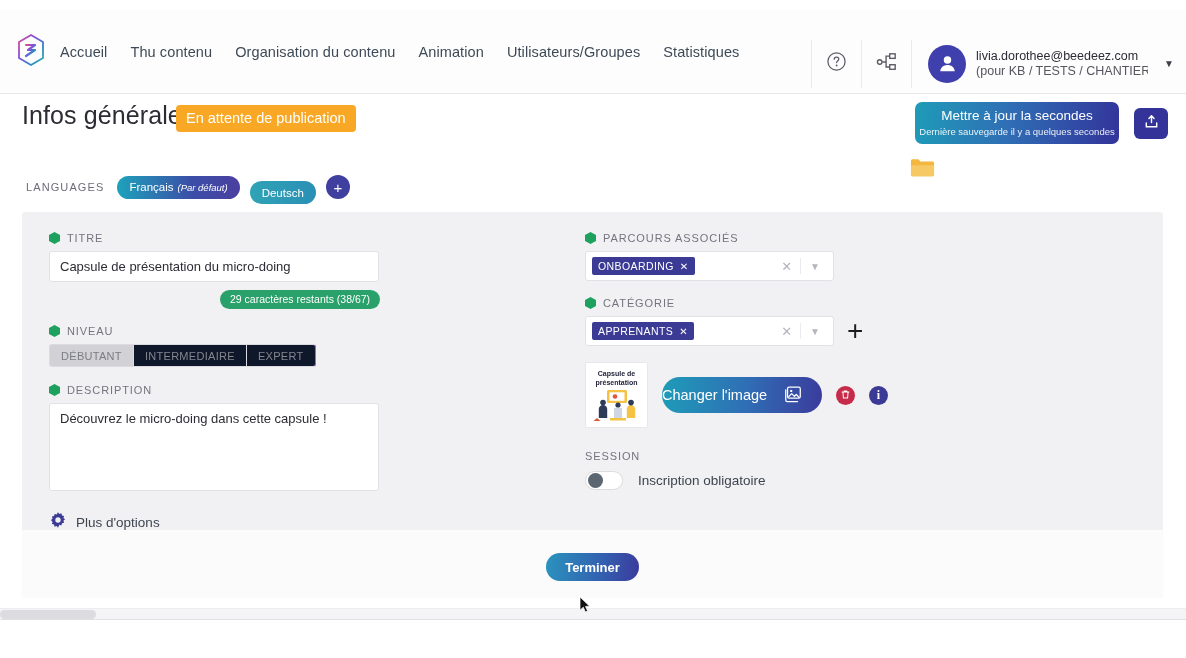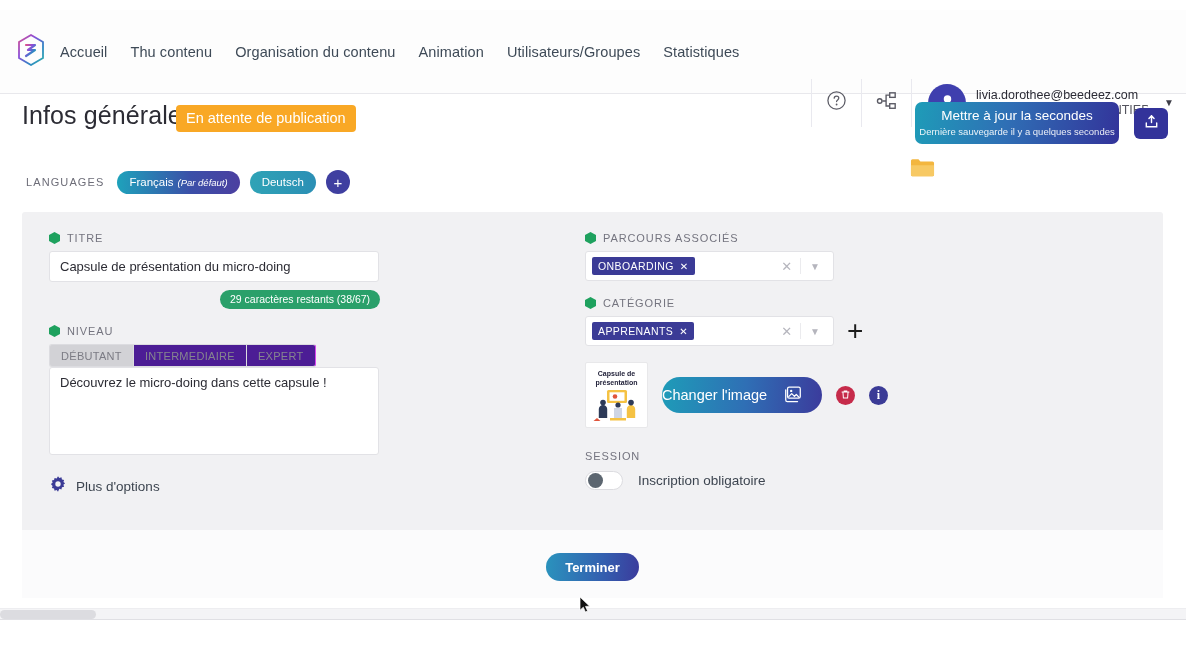--- a/index.html
+++ b/index.html
@@ -26,21 +26,21 @@
   .nav {
     display: flex; align-items: center; gap: 23px;
     margin-left: 4px;
   }
   .nav-item {
     font-size: 14.5px; color: #3e4a57; letter-spacing: .1px;
     cursor: pointer; white-space: nowrap;
   }
   .header-right {
     position: absolute; right: 0; top: 0; height: 107px;
-    display: flex; align-items: center; margin-top: 39px;
+    display: flex; align-items: center;
   }
   .hdr-icon-cell {
     width: 50px; height: 48px;
     display: flex; align-items: center; justify-content: center;
     border-left: 1px solid #e9e9ef;
     cursor: pointer;
   }
   .user-cell {
     display: flex; align-items: center; gap: 10px;
     padding: 0 12px 0 16px; height: 48px;
@@ -102,21 +102,21 @@
     position: absolute; left: 26px; top: 170px;
     display: flex; align-items: center; gap: 10px;
   }
   .lang-label { font-size: 11px; color: #6d6d78; letter-spacing: 1.1px; margin-right: 3px; }
   .lang-chip {
     height: 23px; border-radius: 12px; padding: 0 12px;
     display: flex; align-items: center; color: #fff; font-size: 11.5px;
     cursor: pointer; white-space: nowrap;
   }
   .lang-chip.primary { background: linear-gradient(90deg,#1ea2bb 0%, #3b4fa8 60%, #4b3fa0 100%); }
-  .lang-chip.secondary { background: linear-gradient(90deg,#2fa3b6 0%, #2b8fb5 100%); }
+  .lang-chip.secondary { background: linear-gradient(90deg,#2fa3b6 0%, #2b8fb5 100%); margin-top: 11px; }
   .lang-chip i { font-style: italic; font-size: 9.5px; margin-left: 4px; }
   .lang-add {
     width: 24px; height: 24px; border-radius: 50%;
     background: #3f3fa0; color: #fff; font-size: 15px;
     display: flex; align-items: center; justify-content: center; cursor: pointer;
   }
 
   
   .panel {
     position: absolute; left: 22px; top: 212px;
@@ -150,21 +150,21 @@
   }
   .char-badge {
     margin-top: 8px; margin-left: 171px;
     display: inline-block; background: #2aa06a; color: #fff;
     font-size: 10.5px; padding: 3px 10px 4px; border-radius: 10px;
   }
 
   .seg-group { display: flex; }
   .seg {
     height: 23px; padding: 0 11px; display: flex; align-items: center;
-    font-size: 11px; color: #86868f; background: #4c1d95;
+    font-size: 11px; color: #86868f; background: #0f172a;
     border: 1px solid #dcdce0; border-right: none; cursor: pointer;
     letter-spacing: .3px;
   }
   .seg:first-child { border-radius: 3px 0 0 3px; }
   .seg:last-child { border-right: 1px solid #d946ef; border-radius: 0 3px 3px 0; }
   .seg.active { background: #d2d2d6; color: #7b7b84; }
 
   .textarea {
     width: 330px; height: 88px; background: #fff;
     border: 1px solid #e2e2e6; border-radius: 3px;
@@ -376,20 +376,24 @@
     <div class="field-label" style="margin-top:16px">
       <span class="hexdot"></span>
       <span>NIVEAU</span>
     </div>
     <div class="seg-group">
       <div class="seg active">DÉBUTANT</div>
       <div class="seg">INTERMEDIAIRE</div>
       <div class="seg">EXPERT</div>
     </div>
 
+    <div class="field-label" style="margin-top:17px">
+      <span class="hexdot"></span>
+      <span>DESCRIPTION</span>
+    </div>
     <textarea class="textarea" style="">Découvrez le micro-doing dans cette capsule !</textarea>
 
     <div class="more-options">
       <span>
         <svg width="18" height="18" viewBox="0 0 20 20">
           <path fill="#3b3b96" d="M10 1.4l1.5 1.9 2.3-.8.6 2.4 2.4.6-.8 2.3 1.9 1.5-1.9 1.5.8 2.3-2.4.6-.6 2.4-2.3-.8L10 18.6l-1.5-1.9-2.3.8-.6-2.4-2.4-.6.8-2.3L2.1 10l1.9-1.5-.8-2.3 2.4-.6.6-2.4 2.3.8z"></path>
           <circle cx="10" cy="10" r="3" fill="#f1f1f3"></circle>
         </svg>
       </span>
       <span class="more-options-label">Plus d'options</span>

